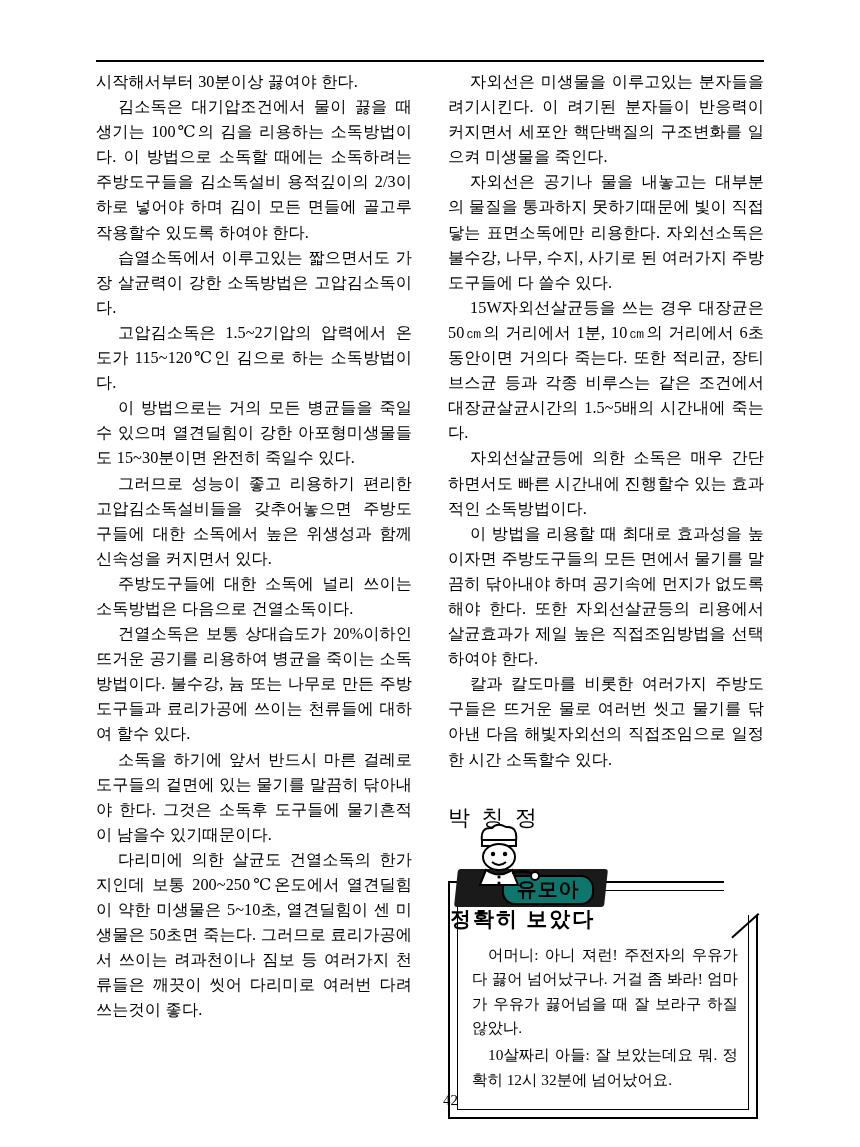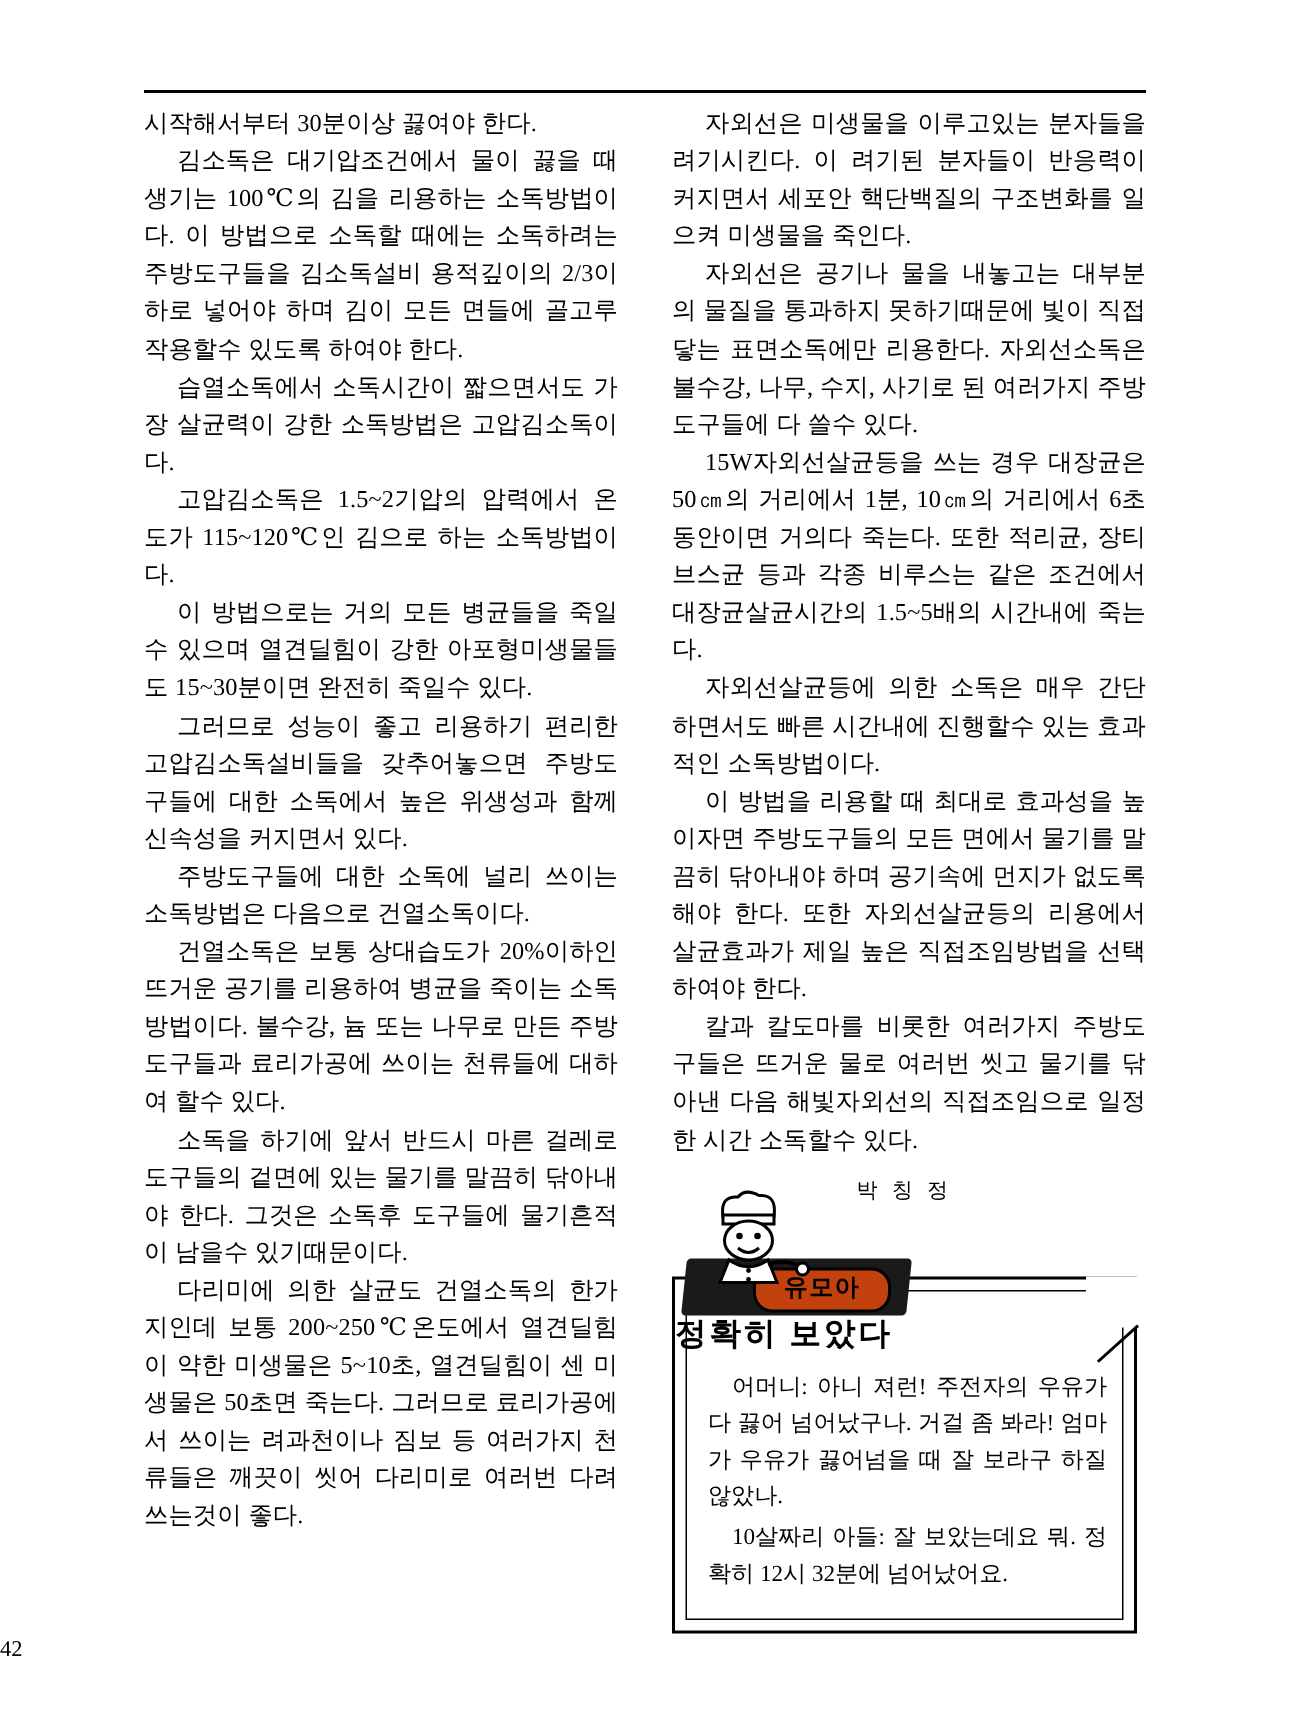--- a/index.html
+++ b/index.html
@@ -51,23 +51,23 @@
     line-height: 25.1px;
     text-align: justify;
     text-justify: inter-character;
     text-indent: 22px;
     letter-spacing: 0.1px;
     word-spacing: 0.3px;
   }
   p.no-indent { text-indent: 0; }
 
   .signature {
-    margin-top: 12px;
-    font-size: 14px;
-    text-align: center;
+    margin-top: 30px;
+    font-size: 22px;
+    text-align: left;
     letter-spacing: 3px;
     padding-right: 6px;
   }
 
   
   .humour-wrap {
     position: relative;
     margin-top: 14px;
     width: 316px;
     height: 276px;
@@ -150,60 +150,62 @@
     background: #1a1a1a;
     border-radius: 3px;
     transform: skewX(-6deg);
   }
   .banner-label {
     position: absolute;
     left: 46px;
     top: 6px;
     width: 88px;
     height: 26px;
-    background: #c2410c;
+    background: #0f766e;
     border: 2px solid #000;
     border-radius: 13px;
     text-align: center;
-    font-size: 16px;
+    font-size: 20px;
     font-weight: bold;
     line-height: 24px;
     letter-spacing: 1px;
   }
   .chef {
     position: absolute;
     left: 14px;
     top: -24px;
     width: 78px;
     height: 70px;
     z-index: 6;
   }
 
   .page-number {
     position: absolute;
     left: 0;
     right: 0;
     top: 1092px;
+    text-align: center;
     font-size: 15px;
     font-family: "Liberation Serif", serif;
+    padding-left: 41px;
   }
 </style>
 </head>
 <body>
 
 <div class="page">
 
   <div class="rule-top"></div>
 
   <div class="columns">
 
     <div class="col col-left">
       <p class="body-par no-indent">시작해서부터 30분이상 끓여야 한다.</p>
       <p class="body-par">김소독은 대기압조건에서 물이 끓을 때 생기는 100℃의 김을 리용하는 소독방법이다. 이 방법으로 소독할 때에는 소독하려는 주방도구들을 김소독설비 용적깊이의 2/3이하로 넣어야 하며 김이 모든 면들에 골고루 작용할수 있도록 하여야 한다.</p>
-      <p class="body-par">습열소독에서 소독시간이 짧으면서도 가장 살균력이 강한 소독방법은 고압김소독이다.</p>
+      <p class="body-par">습열소독에서 이루고있는 짧으면서도 가장 살균력이 강한 소독방법은 고압김소독이다.</p>
       <p class="body-par">고압김소독은 1.5~2기압의 압력에서 온도가 115~120℃인 김으로 하는 소독방법이다.</p>
       <p class="body-par">이 방법으로는 거의 모든 병균들을 죽일수 있으며 열견딜힘이 강한 아포형미생물들도 15~30분이면 완전히 죽일수 있다.</p>
       <p class="body-par">그러므로 성능이 좋고 리용하기 편리한 고압김소독설비들을 갖추어놓으면 주방도구들에 대한 소독에서 높은 위생성과 함께 신속성을 커지면서 있다.</p>
       <p class="body-par">주방도구들에 대한 소독에 널리 쓰이는 소독방법은 다음으로 건열소독이다.</p>
       <p class="body-par">건열소독은 보통 상대습도가 20%이하인 뜨거운 공기를 리용하여 병균을 죽이는 소독방법이다. 불수강, 늄 또는 나무로 만든 주방도구들과 료리가공에 쓰이는 천류들에 대하여 할수 있다.</p>
       <p class="body-par">소독을 하기에 앞서 반드시 마른 걸레로 도구들의 겉면에 있는 물기를 말끔히 닦아내야 한다. 그것은 소독후 도구들에 물기흔적이 남을수 있기때문이다.</p>
       <p class="body-par">다리미에 의한 살균도 건열소독의 한가지인데 보통 200~250℃온도에서 열견딜힘이 약한 미생물은 5~10초, 열견딜힘이 센 미생물은 50초면 죽는다. 그러므로 료리가공에서 쓰이는 려과천이나 짐보 등 여러가지 천류들은 깨끗이 씻어 다리미로 여러번 다려 쓰는것이 좋다.</p>
 
     </div>
 

